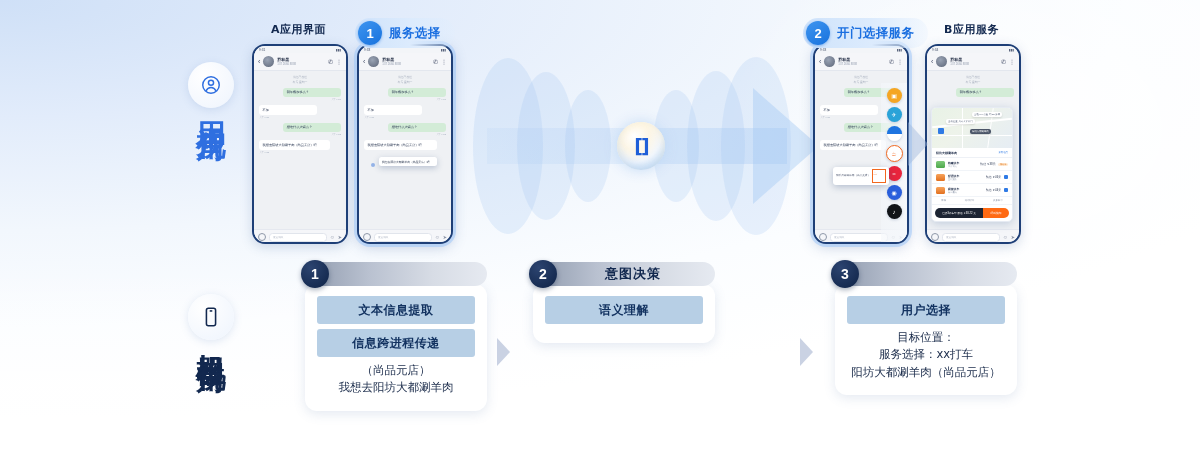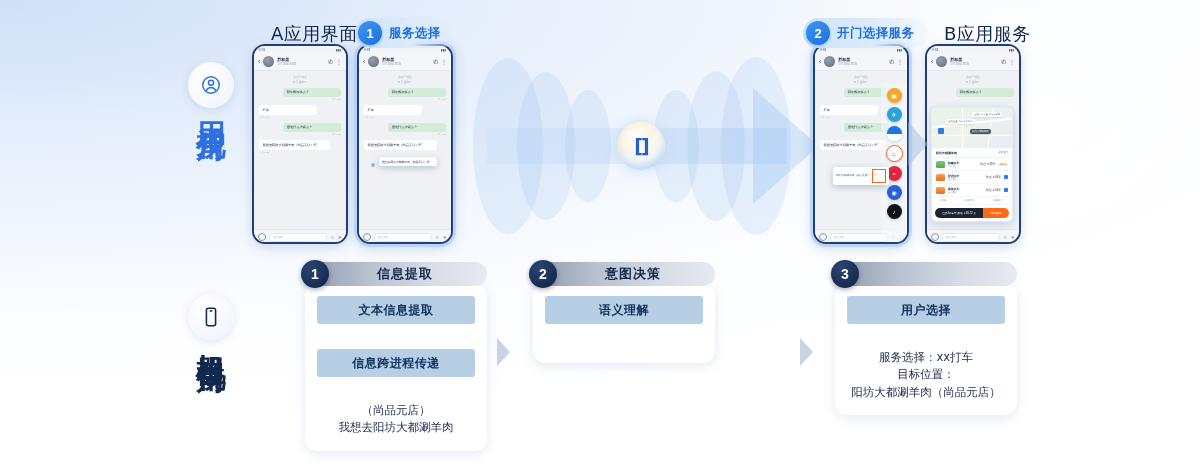--- a/index.html
+++ b/index.html
@@ -39,21 +39,21 @@
     font-size:30px;font-weight:700;letter-spacing:3px;line-height:1.06;
     font-family:"DejaVu Sans","Liberation Sans",sans-serif;
   }
   #persp-user{left:188px;top:62px;}
   #persp-user .ptext{color:#2f6fe0;}
   #persp-machine{left:188px;top:294px;}
   #persp-machine .ptext{color:#12284f;}
 
   
   .caption{
-    position:absolute;font-size:18px;font-weight:400;color:#12284f;
+    position:absolute;font-size:11px;font-weight:700;color:#12284f;
     font-family:"DejaVu Sans","Liberation Sans",sans-serif;letter-spacing:.5px;z-index:7;
   }
   .stepchip{
     position:absolute;display:flex;align-items:center;gap:7px;z-index:8;
     padding:3px 14px 3px 3px;border-radius:20px;
     background:linear-gradient(90deg,#cfe3fb 0%,#dcebfd 55%,rgba(225,238,253,.25) 100%);
   }
   .stepchip .num{
     width:24px;height:24px;border-radius:50%;
     background:linear-gradient(145deg,#3e95f0,#1872dd);
@@ -187,21 +187,21 @@
     position:absolute;left:-4px;top:-2px;width:28px;height:28px;border-radius:50%;
     background:radial-gradient(circle at 35% 28%,#2c4470,#0e2246);
     color:#fff;font-size:14px;font-weight:700;display:flex;align-items:center;justify-content:center;
     box-shadow:0 2px 5px rgba(14,34,70,.35);
   }
   .fc-head .ftitle{flex:1;text-align:center;font-size:13px;font-weight:700;color:#12284f;
     font-family:"DejaVu Sans","Liberation Sans",sans-serif;letter-spacing:1px;padding-left:18px;}
   .fc-body{margin-top:-2px;background:#fff;border-radius:12px;padding:12px 12px 14px;
     box-shadow:0 3px 12px rgba(90,120,165,.16);}
   .fitem{height:28px;border-radius:3px;background:#b7cfe5;
-    display:flex;align-items:center;justify-content:center;margin-bottom:25px;
+    display:flex;align-items:center;justify-content:center;margin-bottom:5px;
     font-size:12px;font-weight:700;color:#123260;
     font-family:"DejaVu Sans","Liberation Sans",sans-serif;letter-spacing:.5px;}
   .fcap{text-align:center;font-size:11.5px;color:#1a2b4a;line-height:1.5;
     font-family:"DejaVu Sans","Liberation Sans",sans-serif;}
   .fcarrow{position:absolute;width:0;height:0;z-index:7;
     border-top:14px solid transparent;border-bottom:14px solid transparent;
     border-left:13px solid rgba(150,165,200,.5);}
 </style>
 </head>
 <body>
@@ -468,21 +468,20 @@
       <span class="cir"></span>
       <span class="inp">发送消息</span>
       <span class="snd">☺</span>
       <span class="snd">➤</span>
     </div>
   </div>
 
   <div class="flowcard" style="left:305px;top:262px;">
     <div class="fc-head">
       <span class="fnum">1</span>
-      <span class="ftitle">信息提取</span>
     </div>
     <div class="fc-body">
       <div class="fitem">文本信息提取</div>
       <div class="fitem">信息跨进程传递</div>
       <div class="fcap">
           <div>（尚品元店）</div>
           <div>我想去阳坊大都涮羊肉</div>
         </div>
     </div>
   </div>
@@ -502,20 +501,20 @@
 
   <div class="fcarrow" style="left:800px;top:338px;"></div>
 
   <div class="flowcard" style="left:835px;top:262px;">
     <div class="fc-head">
       <span class="fnum">3</span>
     </div>
     <div class="fc-body">
       <div class="fitem">用户选择</div>
       <div class="fcap">
+          <div>目标位置：</div>
           <div>服务选择：xx打车</div>
-          <div>目标位置：</div>
           <div>阳坊大都涮羊肉（尚品元店）</div>
         </div>
     </div>
   </div>
 
 </div>
 
 </body></html>

